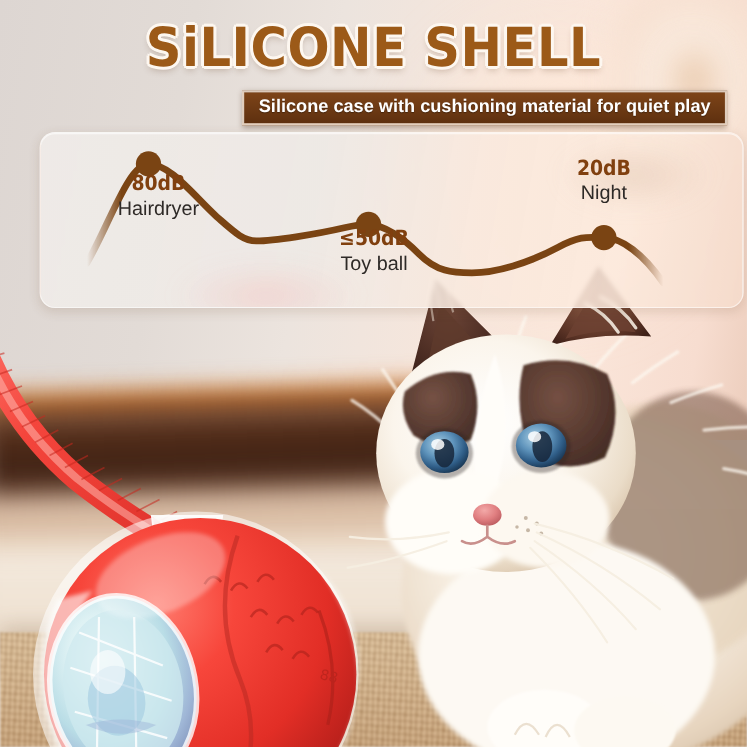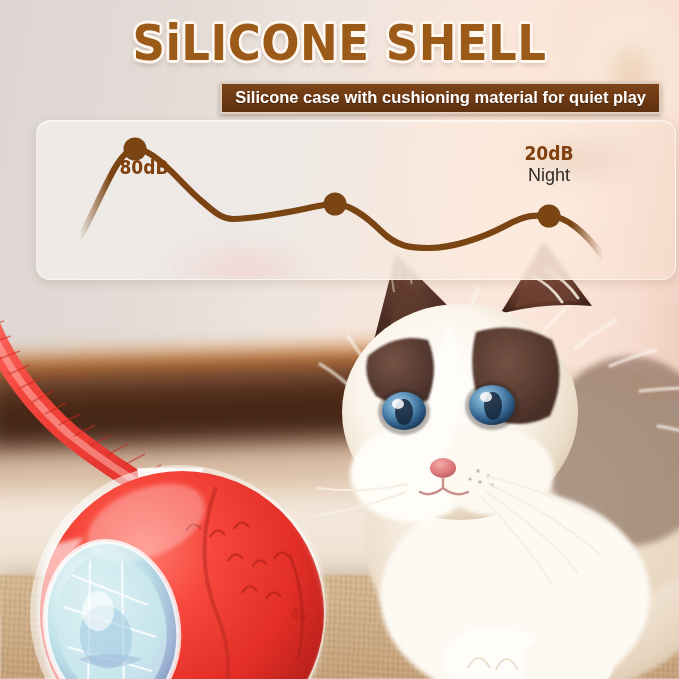--- a/index.html
+++ b/index.html
@@ -464,22 +464,27 @@
                C 492 92, 500 95, 512 95
                C 528 95, 548 110, 566 136" stroke="url(#waveFade)" stroke-width="6.2" fill="none" stroke-linecap="round"></path>
 
       <circle cx="98" cy="28" r="11.5" fill="#7a4413"></circle>
       <circle cx="298" cy="83" r="11.5" fill="#7a4413"></circle>
       <circle cx="512" cy="95" r="11.5" fill="#7a4413"></circle>
     </svg>
 
     <div class="pt" style="left:48px;top:36px;width:118px;">
       <div class="db">80dB</div>
+      <div class="nm">Hairdryer</div>
     </div>
 
+    <div class="pt" style="left:240px;top:86px;width:126px;">
+      <div class="db">≤50dB</div>
+      <div class="nm">Toy ball</div>
+    </div>
 
     <div class="pt" style="left:456px;top:22px;width:112px;text-align:center;">
       <div class="db">20dB</div>
       <div class="nm">Night</div>
     </div>
   </div>
 
 </div>
 
 </body></html>

